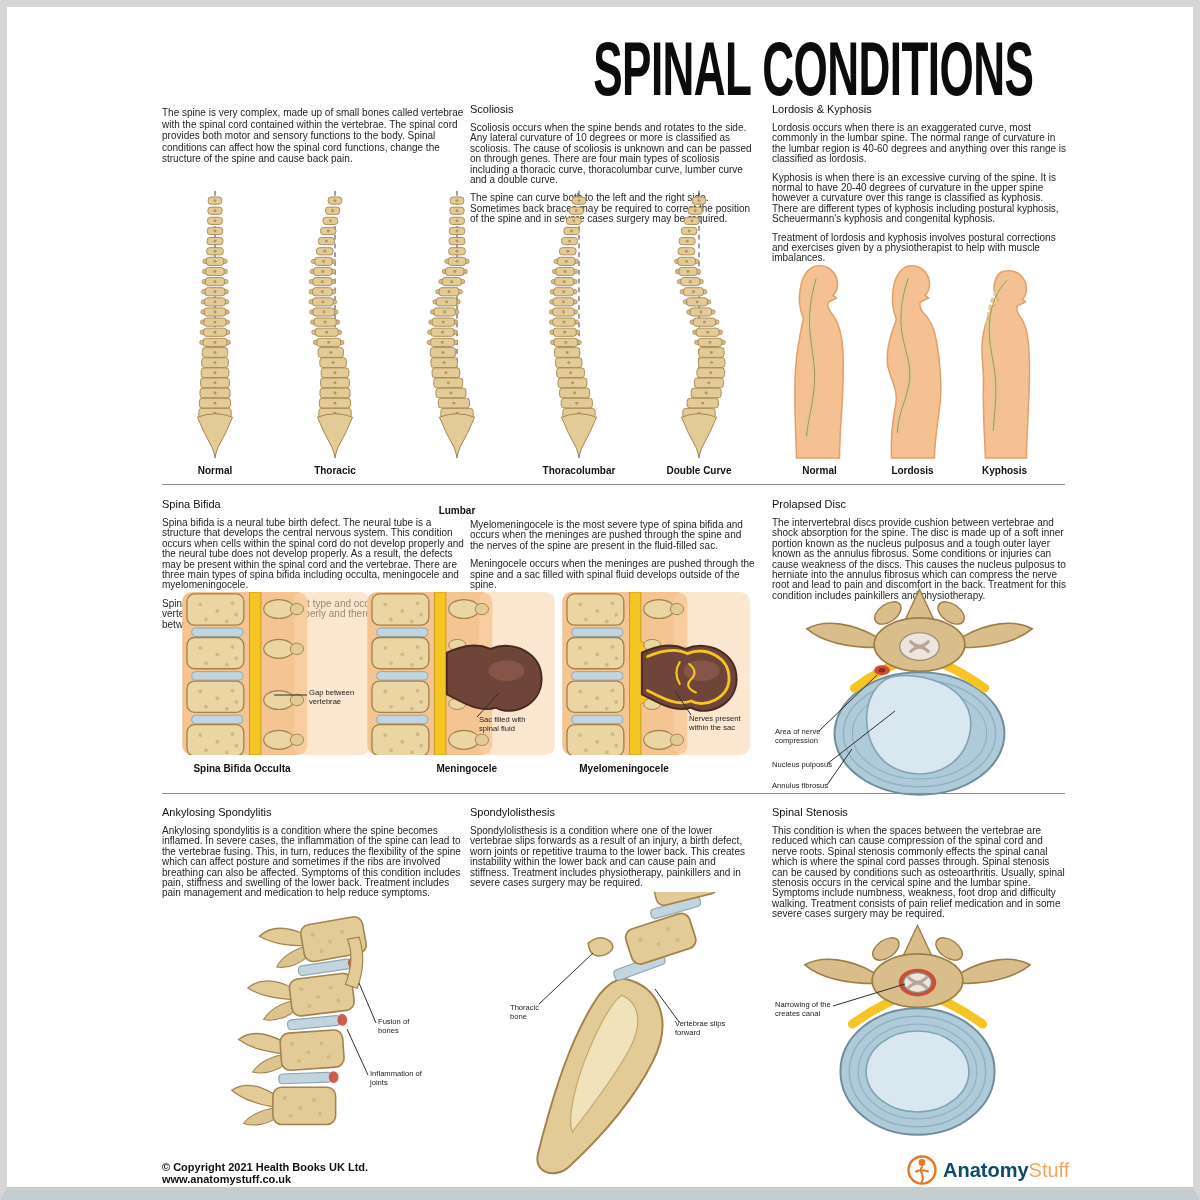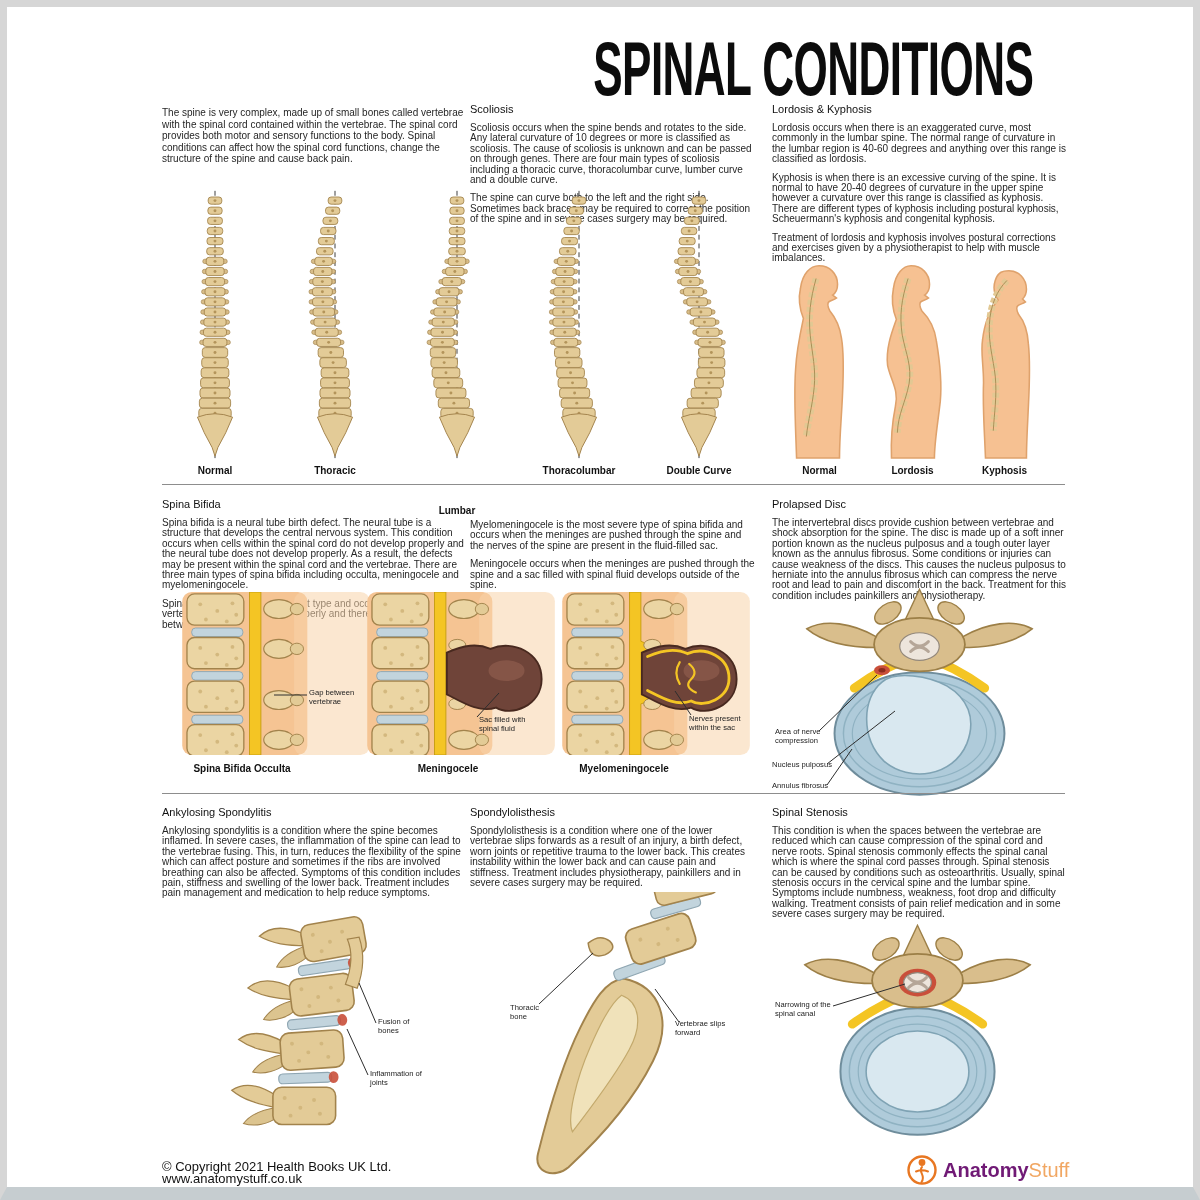--- a/index.html
+++ b/index.html
@@ -9,21 +9,21 @@
   .abs{position:absolute;}
   .title-wrap{position:absolute;left:0;right:0;top:18px;text-align:right;}
   .title-wrap span{display:inline-block;font-size:76px;font-weight:bold;letter-spacing:-1px;
     color:#0c0c0c;transform:scaleX(0.58);transform-origin:center;white-space:nowrap;}
   .h{font-weight:normal;font-size:11px;color:#111;}
   .p{font-size:10px;line-height:10.4px;color:#262626;margin-top:8px;}
   .p-intro{font-size:10px;line-height:11.5px;color:#262626;}
   .caption{font-weight:bold;font-size:10px;color:#111;text-align:center;}
   .callout{font-size:7.6px;line-height:9px;color:#222;}
   .divider{position:absolute;left:155px;width:903px;height:1px;background:#8d8d8d;}
-  .footer-small{font-size:13px;font-weight:normal;line-height:12px;color:#111;}
+  .footer-small{font-size:11px;font-weight:bold;line-height:12px;color:#111;}
   .brand{font-size:20px;}
   .brand .b1{font-weight:bold;}
   svg{display:block;}
   #lines{position:absolute;left:0;top:0;pointer-events:none;}
 </style>
 </head>
 <body>
 
 <div id="poster">
 
@@ -768,21 +768,21 @@
       <ellipse cx="95" cy="118" rx="9" ry="6" fill="#EBD5A3" stroke="#A2834C" stroke-width="1"></ellipse>
       <ellipse cx="102" cy="156" rx="16" ry="10" fill="#EBD5A3" stroke="#A2834C" stroke-width="1.2"></ellipse>
       <ellipse cx="121" cy="156" rx="7" ry="6" fill="#E3CB96" stroke="#A2834C" stroke-width="1"></ellipse>
       <path d="M84,64 C102,56 116,54 130,60 C154,50 184,64 184,92 C184,120 152,132 136,122 C118,128 100,116 84,108 Z" fill="#6F4439" stroke="#48291F" stroke-width="2"></path>
       <ellipse cx="147" cy="83" rx="19" ry="11" fill="#8A584A" opacity="0.85"></ellipse>
       <path d="M90,68 C106,61 120,59 132,65 C152,57 176,69 176,91 C176,112 150,123 136,115 C120,121 104,111 90,104" fill="none" stroke="#F4C524" stroke-width="3" stroke-linecap="round"></path>
       <path d="M134,76 q10,8 2,16 q-8,8 5,14 M124,74 q-7,11 0,23" fill="none" stroke="#F4C524" stroke-width="2.3" stroke-linecap="round"></path>
     </svg>
 
   <div class="abs caption" style="left:170px;top:756px;width:130px;">Spina Bifida Occulta</div>
-  <div class="abs caption" style="left:376px;top:756px;width:130px;">Meningocele</div>
+  <div class="abs caption" style="left:360px;top:756px;width:130px;text-align:right;">Meningocele</div>
   <div class="abs caption" style="left:552px;top:756px;width:130px;">Myelomeningocele</div>
 
   <svg class="abs" style="left:790px;top:580px;" width="245" height="212" viewBox="0 0 248 214">
       <ellipse cx="124" cy="148" rx="86" ry="62" fill="#AFCBDA" stroke="#6F8D9C" stroke-width="2"></ellipse>
       <ellipse cx="124" cy="148" rx="77" ry="54" fill="none" stroke="#8FB2C2" stroke-width="1.5"></ellipse>
       <ellipse cx="124" cy="148" rx="68" ry="46" fill="none" stroke="#8FB2C2" stroke-width="1.2"></ellipse>
       <path d="M86,96 C66,112 64,152 88,176 C114,198 158,192 172,158 C182,132 172,112 152,100 C134,90 100,84 86,96 Z" fill="#D9E8F0" stroke="#7FA3B4" stroke-width="1.6"></path>
       <path d="M124,68 C100,76 80,86 58,102" stroke="#F4C524" stroke-width="9" fill="none" stroke-linecap="round"></path>
       <path d="M124,68 C148,76 168,86 190,102" stroke="#F4C524" stroke-width="9" fill="none" stroke-linecap="round"></path>
       <path d="M80,50 C56,36 28,32 10,42 C28,57 56,61 82,61 Z" fill="#D9BE8C" stroke="#9C7F47" stroke-width="1.6"></path>
@@ -910,21 +910,21 @@
       <ellipse cx="124" cy="58" rx="46" ry="27" fill="#D9BE8C" stroke="#9C7F47" stroke-width="1.8"></ellipse>
       <ellipse cx="124" cy="60" rx="19" ry="14" fill="#C94F3A"></ellipse>
       <ellipse cx="124" cy="60" rx="14" ry="10" fill="#EDE5DC" stroke="#93887B" stroke-width="1.2"></ellipse>
       <path d="M115,55 Q124,64 133,55 M115,65 Q124,56 133,65" stroke="#B5A698" stroke-width="3" fill="none" stroke-linecap="round"></path>
     </svg>
 
   <div class="abs callout" style="left:371px;top:1010px;width:50px;">Fusion of bones</div>
   <div class="abs callout" style="left:363px;top:1062px;width:62px;">Inflammation of joints</div>
   <div class="abs callout" style="left:503px;top:996px;width:46px;">Thoracic bone</div>
   <div class="abs callout" style="left:668px;top:1012px;width:66px;">Vertebrae slips forward</div>
-  <div class="abs callout" style="left:768px;top:993px;width:60px;">Narrowing of the spinal canal</div>
+  <div class="abs callout" style="left:768px;top:993px;width:60px;">Narrowing of the creates canal</div>
 
   <svg id="lines" width="1200" height="1200">
     <g stroke="#2e2e2e" stroke-width="1">
       <line x1="300" y1="688" x2="267" y2="688"></line>
       <line x1="470" y1="710" x2="492" y2="686"></line>
       <line x1="684" y1="708" x2="668" y2="684"></line>
       <line x1="812" y1="724" x2="870" y2="668"></line>
       <line x1="820" y1="757" x2="888" y2="704"></line>
       <line x1="820" y1="778" x2="845" y2="742"></line>
       <line x1="369" y1="1016" x2="352" y2="976"></line>
@@ -939,17 +939,17 @@
     <div>© Copyright 2021 Health Books UK Ltd.</div>
     <div>www.anatomystuff.co.uk</div>
   </div>
   <div class="abs" style="left:898px;top:1146px;width:165px;display:flex;align-items:center;">
     <svg width="34" height="34" viewBox="0 0 34 34">
       <circle cx="17" cy="17" r="13.5" fill="none" stroke="#E87722" stroke-width="2.4"></circle>
       <circle cx="17" cy="9.5" r="3.4" fill="#E87722"></circle>
       <path d="M17,14 C12.5,19 21.5,22.5 16.5,29 M11,18.5 C14.8,17 19.2,17 23,18.5" stroke="#E87722" stroke-width="2" fill="none" stroke-linecap="round"></path>
     </svg>
     <div class="brand" style="margin-left:4px;white-space:nowrap;">
-      <span class="b1" style="color:#701a75;">Anatomy</span><span style="color:#F1A763;">Stuff</span>
+      <span class="b1" style="color:#0c4a6e;">Anatomy</span><span style="color:#F1A763;">Stuff</span>
     </div>
   </div>
 
 </div>
 
 </body></html>

